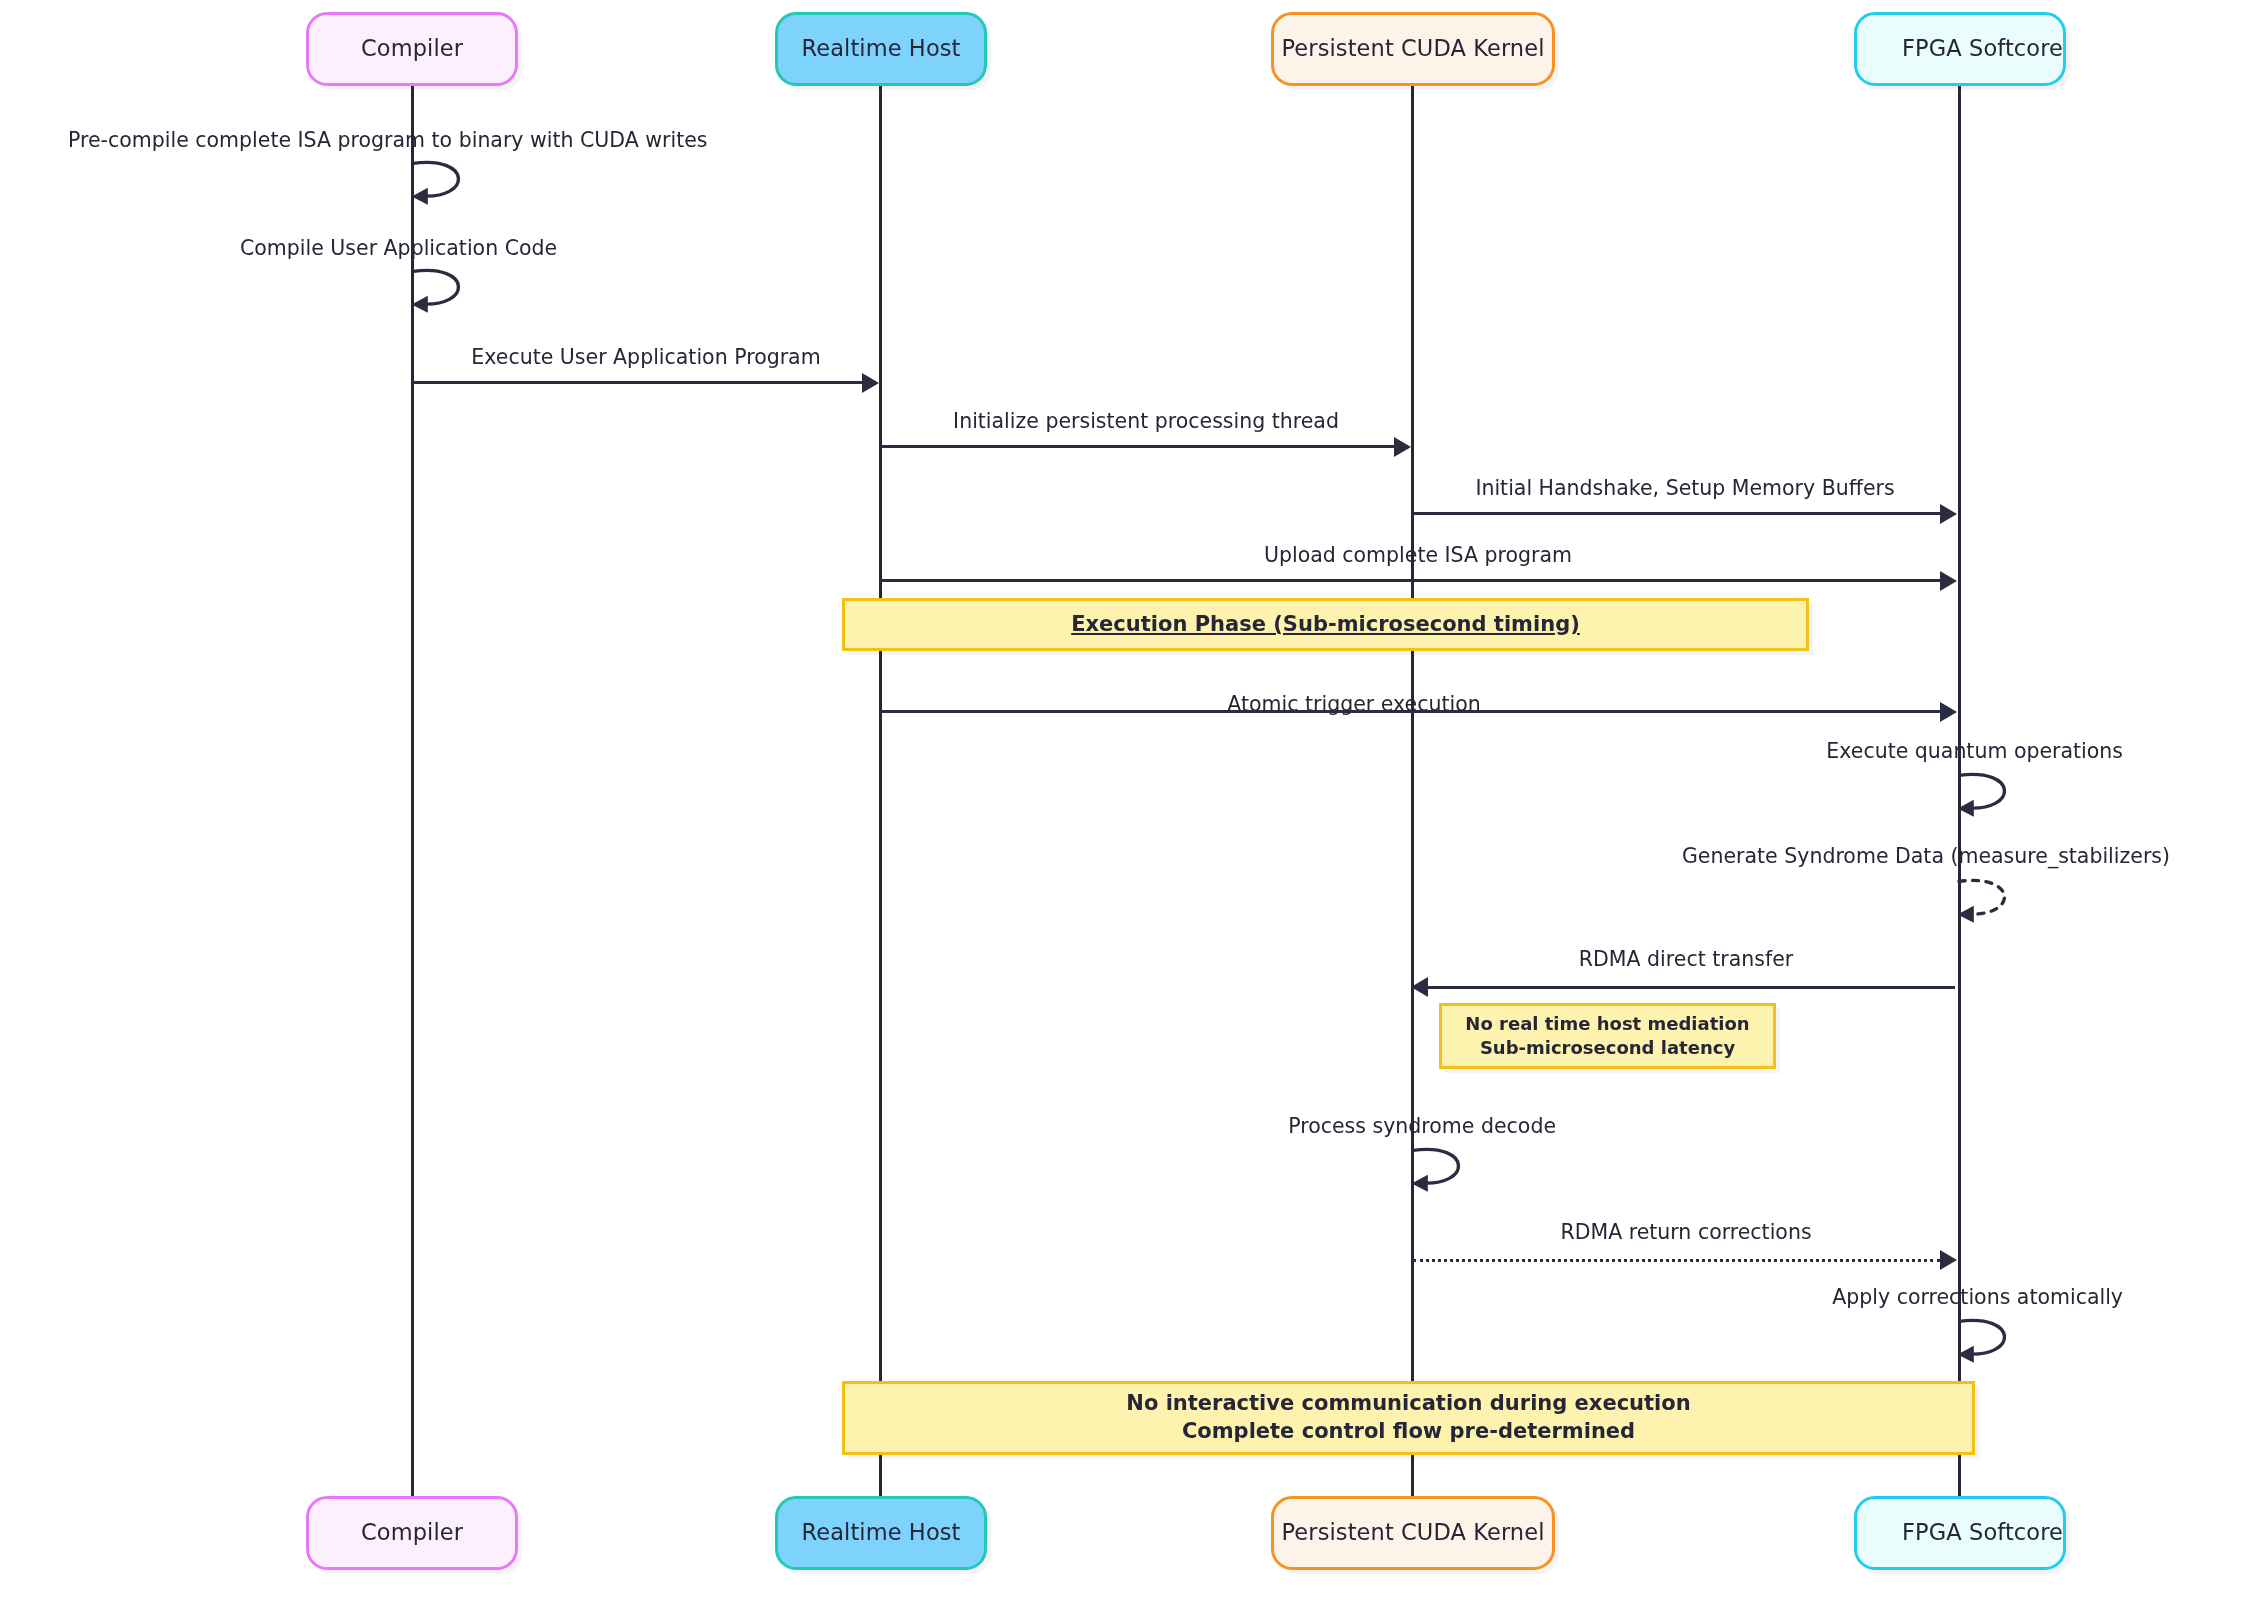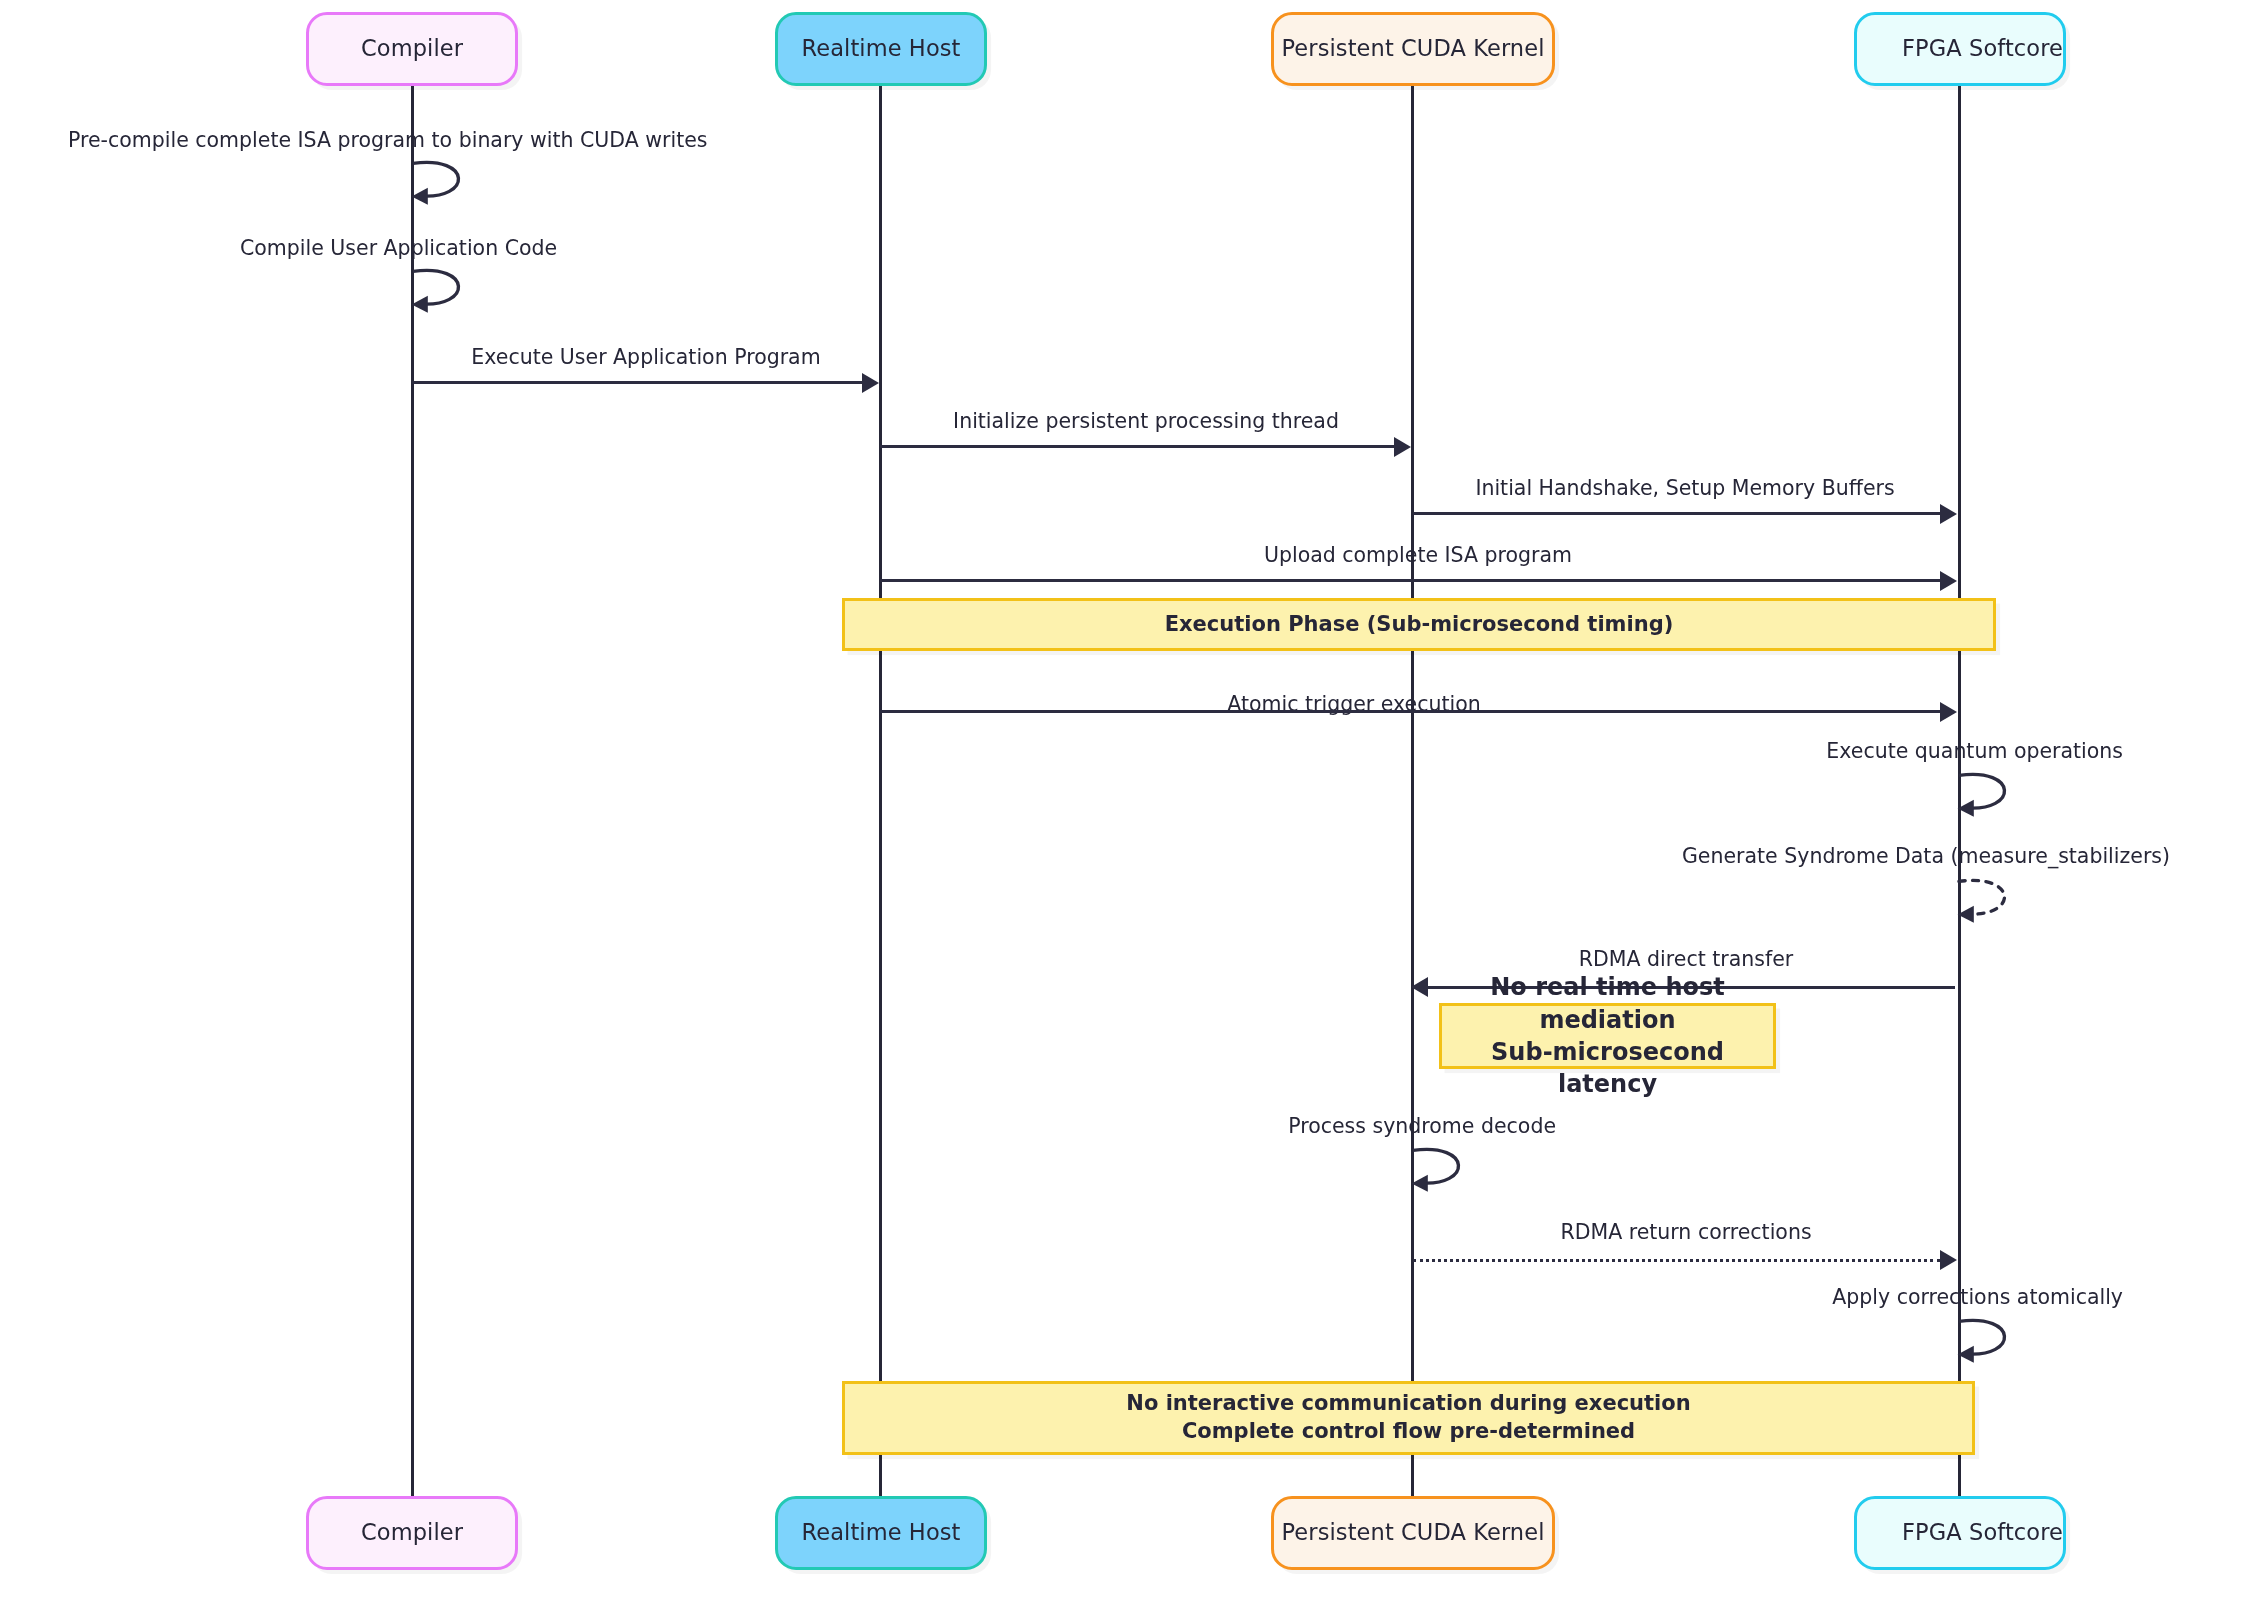--- a/index.html
+++ b/index.html
@@ -99,21 +99,21 @@
   }
   .note {
     position: absolute;
     box-sizing: border-box;
     background: #fdf2ae;
     border: 3.4px solid #f2c118;
     display: flex;
     flex-direction: column;
     align-items: center;
     justify-content: center;
-    font-size: 24px;
+    font-size: 18px;
     font-weight: bold;
     color: #262637;
     text-align: center;
     box-shadow: 4.8px 4.8px 0 -0.7px rgba(0,0,0,0.045);
     line-height: 1.35;
     padding: 4.1px 12.3px;
   }
 </style>
 </head>
 <body>
@@ -163,21 +163,21 @@
   <div class="arrowhead right" style="left:1394px; top:437px;"></div>
 
   <div class="msg-label center" style="left:1685px; top:478px;">Initial Handshake, Setup Memory Buffers</div>
   <div class="msg" style="left:1413px; top:512px; width:534px;"></div>
   <div class="arrowhead right" style="left:1940px; top:504px;"></div>
 
   <div class="msg-label center" style="left:1418px; top:545px;">Upload complete ISA program</div>
   <div class="msg" style="left:880px; top:579px; width:1066px;"></div>
   <div class="arrowhead right" style="left:1940px; top:571px;"></div>
 
-  <div class="banner" style="left:842px; top:598px; width:1154px; height:53px;">
+  <div class="banner" style="left:842px; top:598px; width:967px; height:53px;text-decoration:underline;">
     <span>Execution Phase (Sub-microsecond timing)</span>
   </div>
 
   <div class="msg-label center" style="left:1354px; top:674px;margin-top:20px;">Atomic trigger execution</div>
   <div class="msg" style="left:880px; top:710px; width:1066px;"></div>
   <div class="arrowhead right" style="left:1940px; top:702px;"></div>
 
   <div class="msg-label rightal" style="left:2123px; top:741px;">Execute quantum operations</div>
   <div class="selfloop" style="left:1953px; top:770px;">
     <svg width="89" height="46" viewBox="0 0 130 68">

